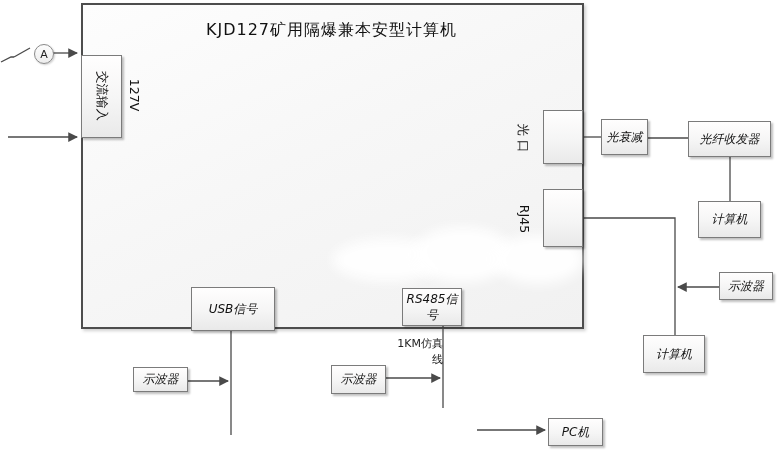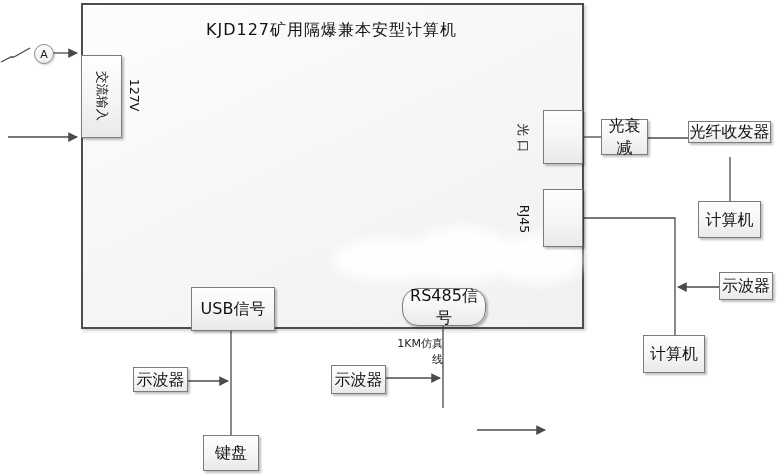--- a/index.html
+++ b/index.html
@@ -14,25 +14,26 @@
     background:linear-gradient(155deg,#fdfdfd 0%,#f7f7f7 45%,#f1f1f1 100%);
     box-shadow:2px 2px 3px rgba(0,0,0,.18);
   }
   .main-title{
     position:absolute;left:81px;top:20px;width:501px;
     text-align:center;font-size:16px;letter-spacing:1px;color:#111;
   }
   
   .node{
     position:absolute;display:flex;align-items:center;justify-content:center;
-    text-align:center;font-size:16px;line-height:1.35;color:#111;
+    text-align:center;font-size:12px;line-height:1.35;color:#111;
     border:1px solid #7b7b7b;
     background:linear-gradient(180deg,#fffefe 0%,#f5f5f5 55%,#e9e9e9 100%);
     box-shadow:1.5px 1.5px 2px rgba(0,0,0,.25);
     box-sizing:border-box;
+    font-style:italic;
   }
   
   .vtext{
     position:absolute;white-space:pre;font-size:12.5px;color:#111;
     transform:translate(-50%,-50%) rotate(90deg);
   }
   .ammeter{
     position:absolute;left:34px;top:44px;width:18px;height:18px;border-radius:50%;
     border:1px solid #8a8a8a;background:linear-gradient(180deg,#fdfdfd,#ededed);
     box-shadow:1px 1px 2px rgba(0,0,0,.2);
@@ -103,45 +104,45 @@
 
   <div class="node" style="left:543px;top:110px;width:40px;height:54px;"></div>
   <div class="vtext" style="left:522px;top:138px;">光 口</div>
 
   <div class="node" style="left:543px;top:189px;width:40px;height:58px;"></div>
   <div class="vtext" style="left:524px;top:219px;">RJ45</div>
 
   <div class="node" style="left:601px;top:119px;width:47px;height:36px;">
     <span>光衰减</span>
   </div>
-  <div class="node" style="left:688px;top:121px;width:83px;height:22px;">
+  <div class="node" style="left:688px;top:121px;width:83px;height:36px;">
     <span>光纤收发器</span>
   </div>
   <div class="node" style="left:698px;top:201px;width:63px;height:37px;">
     <span>计算机</span>
   </div>
 
   <div class="node" style="left:719px;top:272px;width:54px;height:28px;">
     <span>示波器</span>
   </div>
   <div class="node" style="left:643px;top:335px;width:62px;height:38px;">
     <span>计算机</span>
   </div>
 
   <div class="node" style="left:191px;top:287px;width:84px;height:44px;">
     <span>USB信号</span>
   </div>
   <div class="node" style="left:133px;top:367px;width:55px;height:25px;">
     <span>示波器</span>
   </div>
-  <div class="node" style="left:203px;top:435px;width:56px;height:36px;">
-    <span>键盘</span>
-  </div>
 
-  <div class="node" style="left:402px;top:288px;width:84px;height:38px;border-radius:16px;">
+  <div class="node" style="left:402px;top:288px;width:60px;height:38px;">
     <span>RS485信号</span>
   </div>
   <div class="cable-note">1KM仿真线</div>
   <div class="node" style="left:331px;top:365px;width:55px;height:29px;">
     <span>示波器</span>
   </div>
+  <div class="node" style="left:548px;top:418px;width:55px;height:28px;">
+    <span>PC机</span>
+  </div>
 
 </div>
 
 </body></html>

